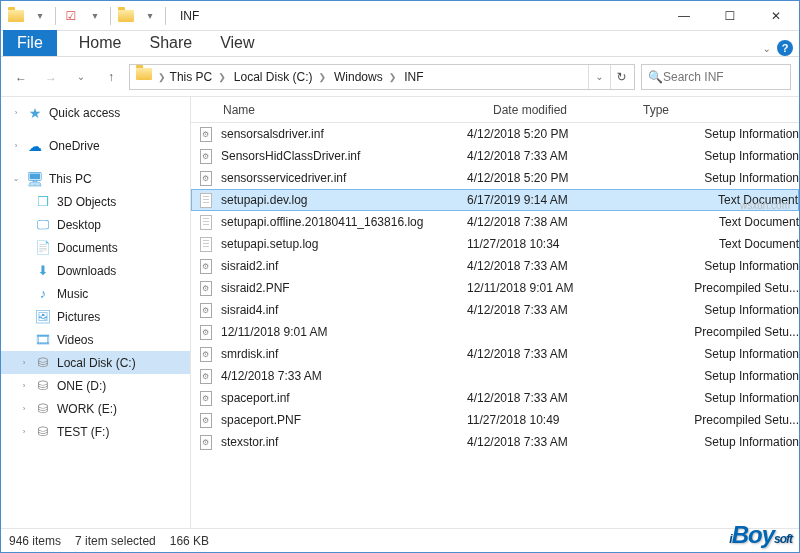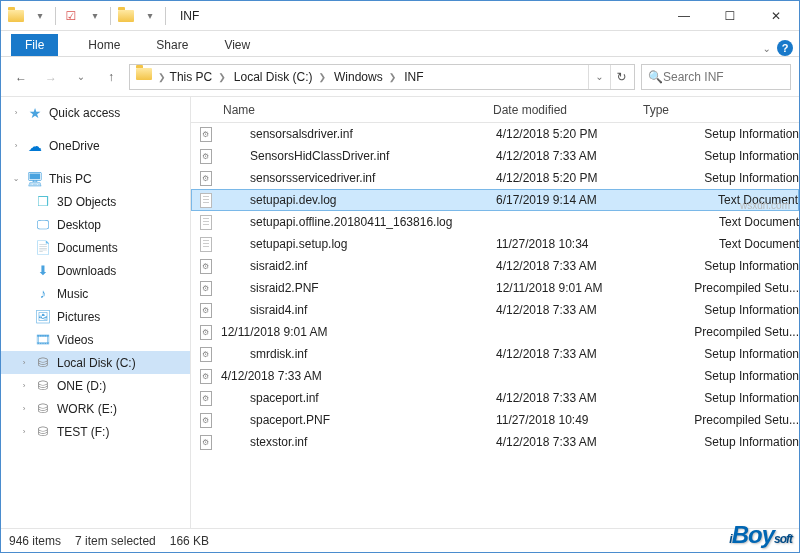--- a/index.html
+++ b/index.html
@@ -8,21 +8,21 @@
 .titlebar { height:30px; display:flex; align-items:center; background:#fff; border-bottom:1px solid #e0e0e0; }
 .titlebar .qat { display:flex; align-items:center; gap:2px; padding:0 4px; }
 .qat .qicon { width:22px; height:22px; display:flex; align-items:center; justify-content:center; }
 .titlebar .title { padding:0 8px; font-size:12px; color:#222; }
 .titlebar .sep { width:1px; height:18px; background:#ccc; margin:0 2px; }
 .spacer { flex:1; }
 .winbtns { display:flex; }
 .winbtn { width:46px; height:30px; display:flex; align-items:center; justify-content:center; color:#333; }
 
 .tabs { height:26px; display:flex; align-items:flex-end; background:#fff; padding:0 2px; border-bottom:1px solid #ddd; position:relative;}
-.tab { padding:4px 14px; font-size:12px; color:#333; cursor:default;margin-left:8px; }
+.tab { padding:4px 14px; font-size:16px; color:#333; cursor:default; }
 .tab.file { background:#1979ca; color:#fff; margin-right:8px; }
 .ribbon-right { position:absolute; right:6px; display:flex; align-items:center; gap:6px; }
 .chev { color:#777; font-size:10px; }
 .help { width:16px; height:16px; border-radius:50%; background:#1979ca; color:#fff; display:flex; align-items:center; justify-content:center; font-size:11px; font-weight:bold;}
 
 .addrbar { height:40px; display:flex; align-items:center; padding:6px 8px; gap:6px; background:#fff; border-bottom:1px solid #e5e5e5;}
 .navbtn { width:24px; height:24px; display:flex; align-items:center; justify-content:center; color:#555; border-radius:2px;}
 .navbtn.dis { opacity:.4; }
 .crumb-box { flex:1; height:26px; border:1px solid #ccc; display:flex; align-items:center; padding:0 2px; overflow:hidden;}
 .crumb-box .fic { width:18px; height:18px; margin:0 4px; }
@@ -47,21 +47,21 @@
 .colhead { height:26px; display:flex; align-items:center; border-bottom:1px solid #e5e5e5; color:#444; padding-left:6px;}
 .col { padding:0 8px; overflow:hidden; text-overflow:ellipsis; white-space:nowrap;}
 .col.name { width:270px; }
 .col.date { width:150px; }
 .col.type { flex:1; }
 .filelist { flex:1; overflow-y:auto; overflow-x:hidden;}
 .row { height:22px; display:flex; align-items:center; padding-left:6px; color:#222;}
 .row.sel { background:#cde8fd; border:1px solid #7ab8e8; padding-left:5px; }
 .row .ficon { width:18px; height:18px; margin-right:6px; display:flex; align-items:center; justify-content:center;}
 .row .cell { overflow:hidden; text-overflow:ellipsis; white-space:nowrap;}
-.row .cell.name { width:246px;margin-left:29px; }
+.row .cell.name { width:246px; }
 .row .cell.date { width:150px; }
 .row .cell.type { flex:1;text-align:right; }
 
 .status { height:24px; border-top:1px solid #e5e5e5; display:flex; align-items:center; padding:0 8px; gap:14px; color:#333; font-size:12px;}
 .watermark { position:absolute; right:8px; bottom:4px; font-family:Arial; font-size:24px; font-weight:900; font-style:italic; color:#0066b3; text-shadow:1px 1px 2px rgba(0,0,0,.25); letter-spacing:-1px;}
 .watermark span.b{ color:#004a86;}
 .wmurl{ position:absolute; right:10px; top:200px; font-size:10px; color:#bbb; writing-mode:horizontal-tb;}
 
 
 .ic-folder{ width:16px; height:12px; background:linear-gradient(#ffe9a2,#f3c448); border-radius:1px; position:relative;}
@@ -276,20 +276,21 @@
             </div>
             <div class="cell name">setupapi.dev.log</div>
             <div class="cell date">6/17/2019 9:14 AM</div>
             <div class="cell type">Text Document</div>
           </div>
           <div class="row">
             <div class="ficon">
               <div class="ic-file txt"></div>
             </div>
             <div class="cell name">setupapi.offline.20180411_163816.log</div>
+            <div class="cell date">4/12/2018 7:38 AM</div>
             <div class="cell type">Text Document</div>
           </div>
           <div class="row">
             <div class="ficon">
               <div class="ic-file txt"></div>
             </div>
             <div class="cell name">setupapi.setup.log</div>
             <div class="cell date">11/27/2018 10:34</div>
             <div class="cell type">Text Document</div>
           </div>

